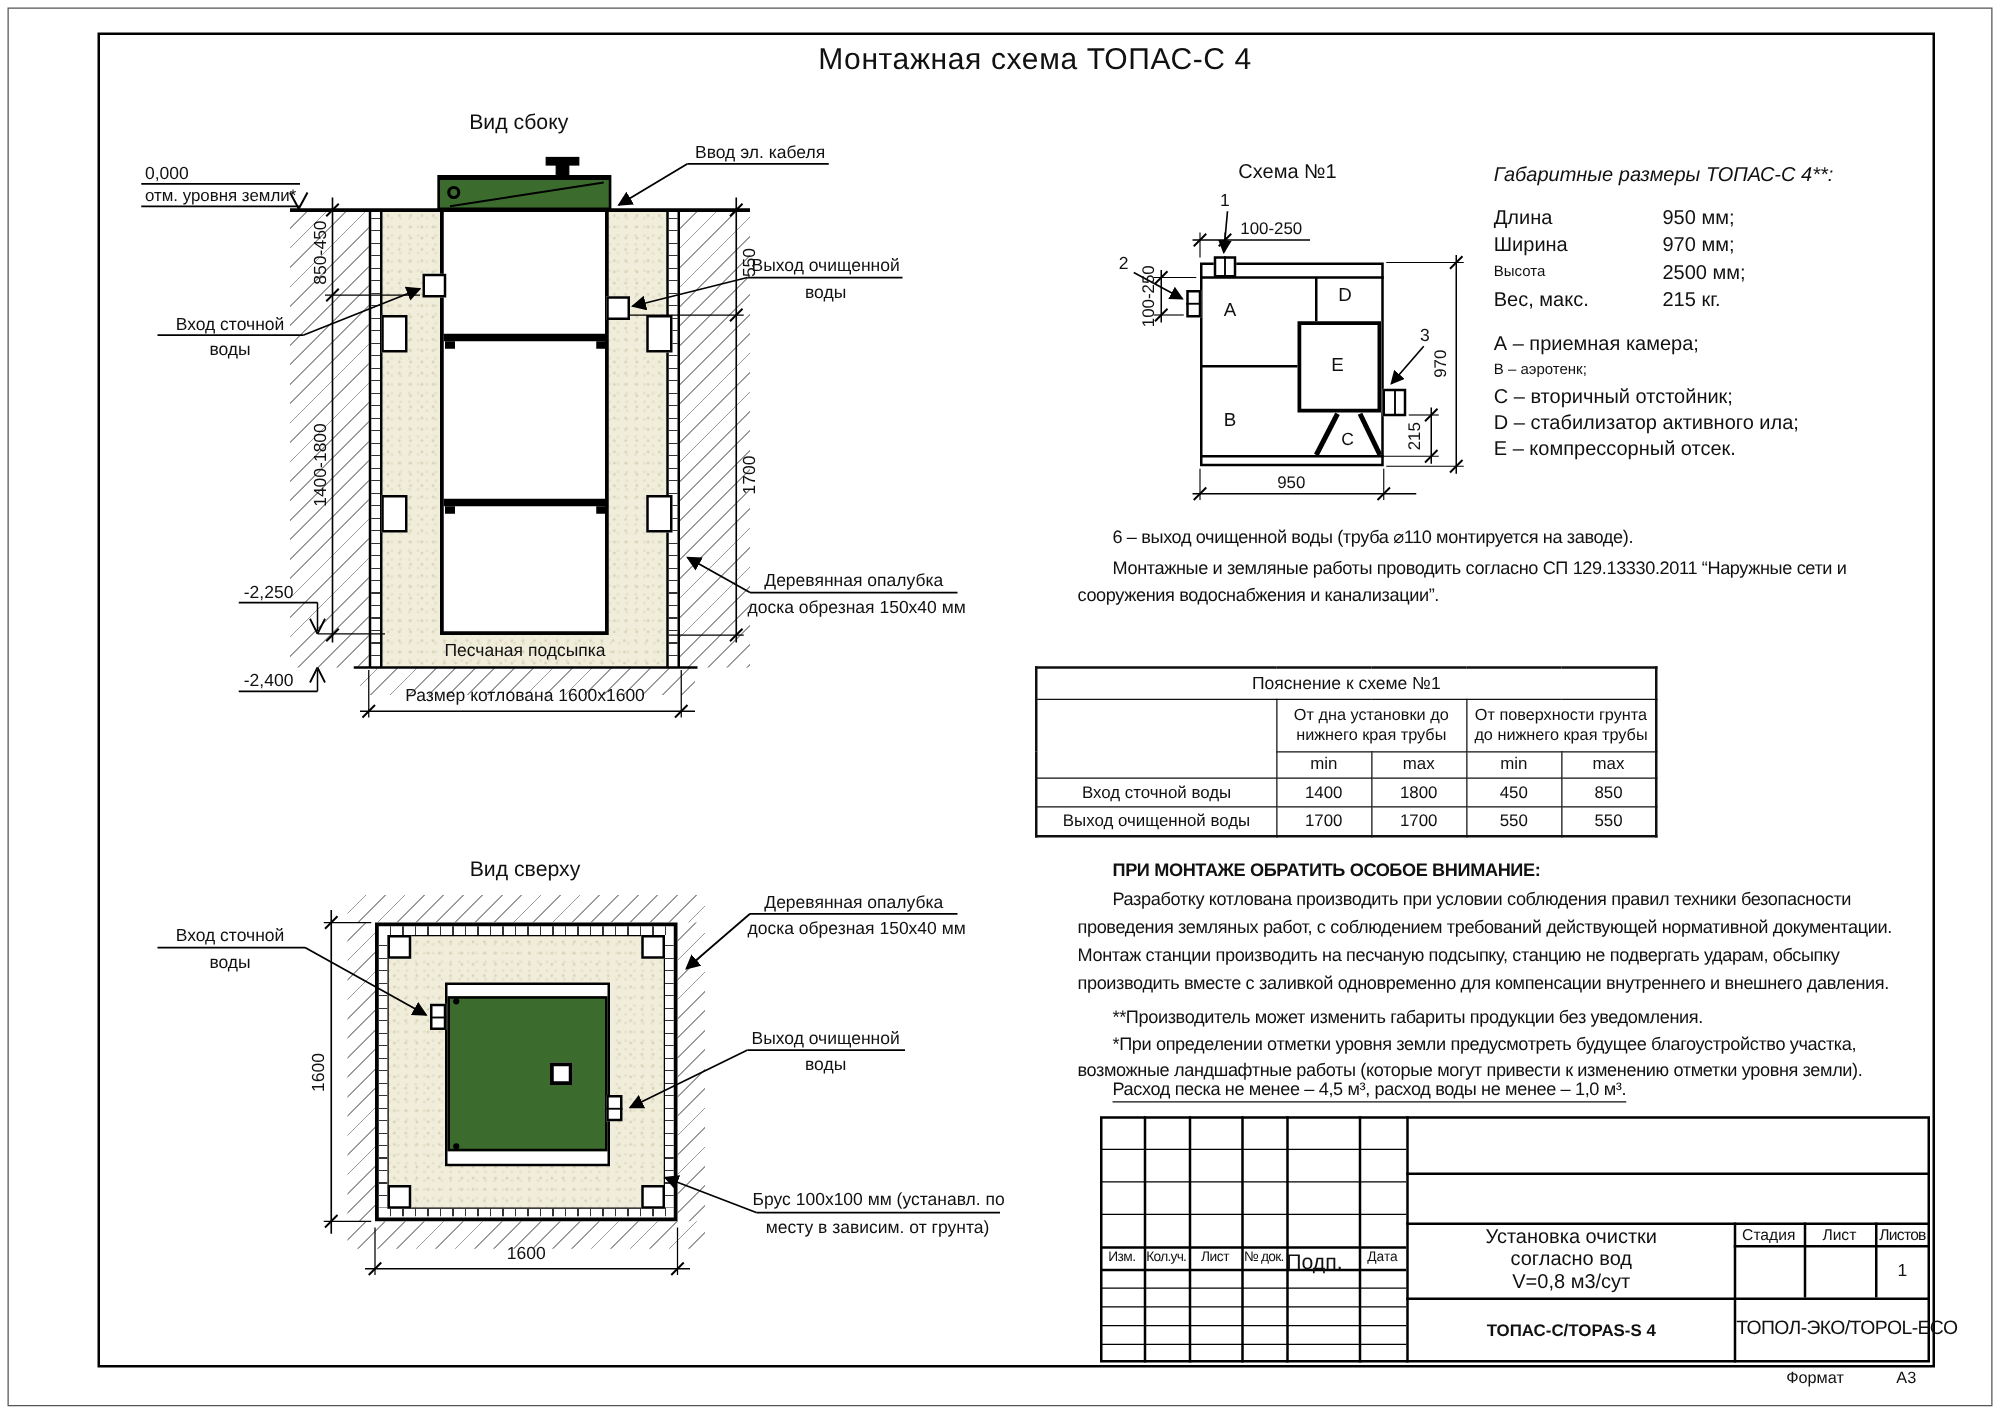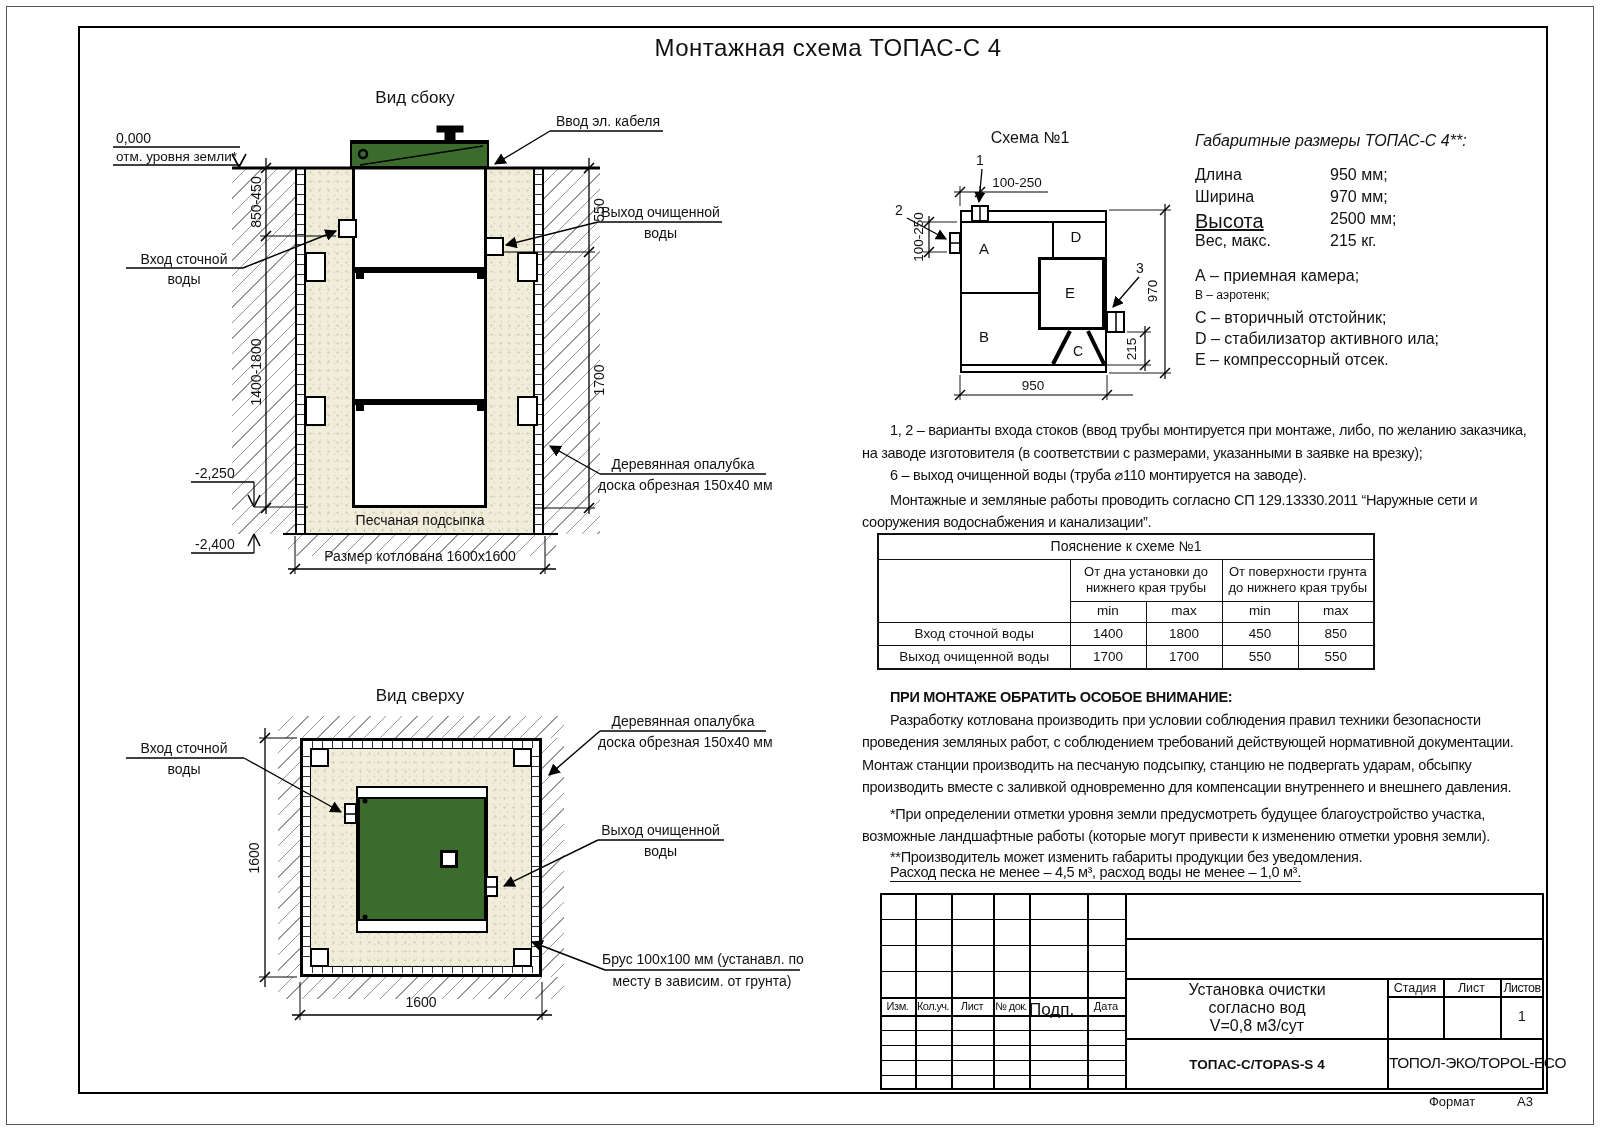--- a/index.html
+++ b/index.html
@@ -245,37 +245,36 @@
 <div class="rot" style="left:879px;top:228px;width:80px;font-size:13.5px;">100-250</div>
 <div class="rot" style="left:1113px;top:282px;width:80px;font-size:13.5px;">970</div>
 <div class="rot" style="left:1102px;top:340px;width:60px;font-size:13.5px;">215</div>
 <div class="txt ctr" style="left:1003px;top:378px;width:60px;font-size:13.5px;">950</div>
 
 <div class="txt" style="left:1195px;top:132px;font-size:16px;font-style:italic;">Габаритные размеры ТОПАС-С 4**:</div>
 <div class="txt" style="left:1195px;top:166px;font-size:16px;">Длина</div>
 <div class="txt" style="left:1330px;top:166px;font-size:16px;">950 мм;</div>
 <div class="txt" style="left:1195px;top:188px;font-size:16px;">Ширина</div>
 <div class="txt" style="left:1330px;top:188px;font-size:16px;">970 мм;</div>
-<div class="txt" style="left:1195px;top:210px;font-size:20px;text-decoration:underline;">Высота</div>
+<div class="txt" style="left:1195px;top:210px;font-size:12px;">Высота</div>
 <div class="txt" style="left:1330px;top:210px;font-size:16px;">2500 мм;</div>
 <div class="txt" style="left:1195px;top:232px;font-size:16px;">Вес, макс.</div>
 <div class="txt" style="left:1330px;top:232px;font-size:16px;">215 кг.</div>
 <div class="txt" style="left:1195px;top:267px;font-size:16px;">А – приемная камера;</div>
 <div class="txt" style="left:1195px;top:288px;font-size:12px;">В – аэротенк;</div>
 <div class="txt" style="left:1195px;top:309px;font-size:16px;">С – вторичный отстойник;</div>
 <div class="txt" style="left:1195px;top:330px;font-size:16px;">D – стабилизатор активного ила;</div>
 <div class="txt" style="left:1195px;top:351px;font-size:16px;">Е – компрессорный отсек.</div>
 
 <div class="bodytext" style="left:862px;top:419px;width:676px;">
-  <p>1, 2 – варианты входа стоков (ввод трубы монтируется при монтаже, либо, по желанию заказчика, на заводе изготовителя (в соответствии с размерами, указанными в заявке на врезку);</p>
   <p>6 – выход очищенной воды (труба ⌀110 монтируется на заводе).</p>
   <p style="margin-top:2px;">Монтажные и земляные работы проводить согласно СП 129.13330.2011 “Наружные сети и сооружения водоснабжения и канализации”.</p>
 </div>
 
-<div class="abs" style="left:877px;top:533px;">
+<div class="abs" style="left:828px;top:533px;">
   <table class="ptab" style="width:496px;border:2.2px solid #111;">
     <colgroup>
         <col style="width:192px;">
         <col style="width:76px;">
         <col style="width:76px;">
         <col style="width:76px;">
         <col style="width:76px;">
       </colgroup>
     <tbody>
         <tr>
@@ -308,22 +307,22 @@
     </tr>
   </tbody>
     </table>
 </div>
 
 <div class="bodytext" style="left:862px;top:686px;width:676px;">
   <p style="font-weight:bold;">ПРИ МОНТАЖЕ ОБРАТИТЬ ОСОБОЕ ВНИМАНИЕ:</p>
   <p>Разработку котлована производить при условии соблюдения правил техники безопасности проведения земляных работ, с соблюдением требований действующей нормативной документации. Монтаж станции производить на песчаную подсыпку, станцию не подвергать ударам, обсыпку производить вместе с заливкой одновременно для компенсации внутреннего и внешнего давления.</p>
 </div>
 <div class="bodytext" style="left:862px;top:804px;width:676px;line-height:21.5px;">
+  <p>**Производитель может изменить габариты продукции без уведомления.</p>
   <p>*При определении отметки уровня земли предусмотреть будущее благоустройство участка, возможные ландшафтные работы (которые могут привести к изменению отметки уровня земли).</p>
-  <p>**Производитель может изменить габариты продукции без уведомления.</p>
 </div>
 <div class="txt" style="left:890px;top:864px;font-size:14.5px;letter-spacing:-0.3px;">
   <span class="u">Расход песка не менее – 4,5 м³, расход воды не менее – 1,0 м³.</span>
 </div>
 
 <div class="abs" style="left:880px;top:893px;width:664px;height:197px;border:2.5px solid #000;box-sizing:border-box;background:#fff;"></div>
 
 <div class="abs" style="left:915px;top:893px;width:1.5px;height:197px;background:#000;"></div>
 <div class="abs" style="left:951px;top:893px;width:1.5px;height:197px;background:#000;"></div>
 <div class="abs" style="left:993px;top:893px;width:1.5px;height:197px;background:#000;"></div>

